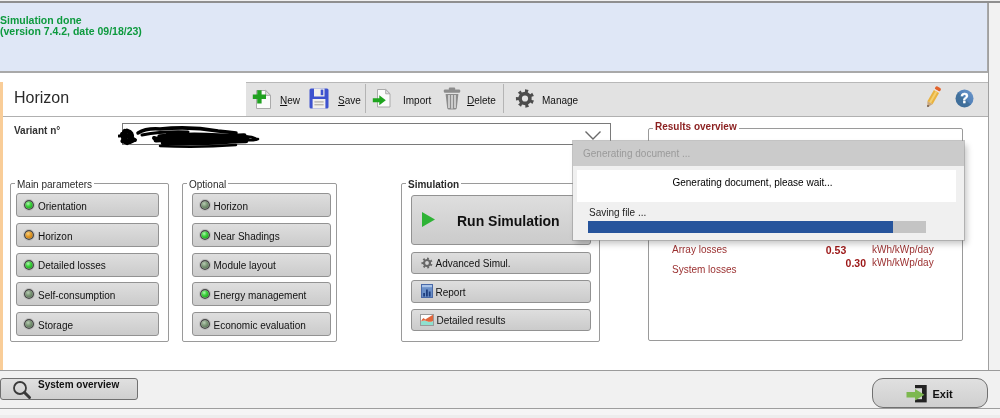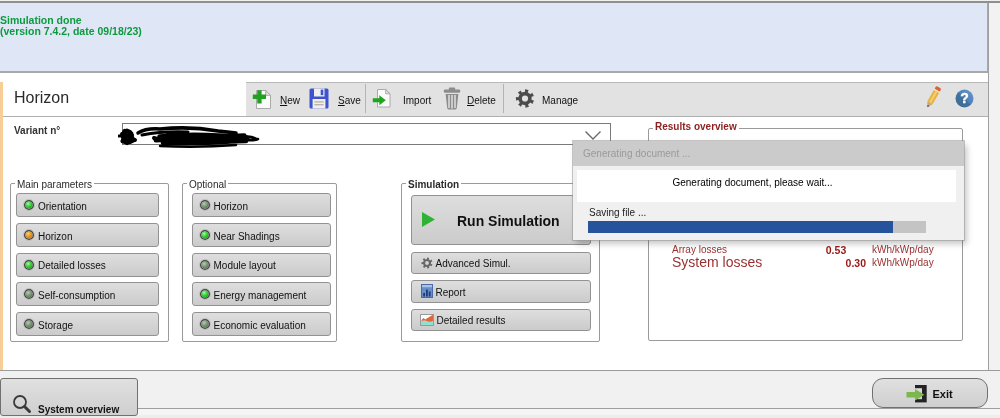--- a/index.html
+++ b/index.html
@@ -150,21 +150,21 @@
   <div class="grplabel">Optional</div>
 </div>
 <div class="grp" style="left:401px;top:183px;width:199px;height:159px">
   <div class="grplabel" style="font-weight:bold">Simulation</div>
 </div>
 <div class="grp" style="left:648px;top:128px;width:315px;height:213px">
   <div class="grplabel" style="font-weight:bold;color:#8b1f1f;top:-8px">Results overview</div>
 </div>
 
 <div class="abs" style="left:672px;top:244.3px;font-size:10px;color:#9b3030">Array losses</div>
-<div class="abs" style="left:672px;top:254px;font-size:14px;color:#9b3030">System losses</div>
+<div class="abs" style="left:672px;top:264px;font-size:10px;color:#9b3030">System losses</div>
 <div class="abs" style="left:806px;top:244px;width:60px;text-align:center;font-weight:bold;font-size:10.5px;color:#9b1515">0.53</div>
 <div class="abs" style="left:806px;top:257px;width:60px;text-align:right;font-weight:bold;font-size:10.5px;color:#9b1515">0.30</div>
 <div class="abs" style="left:872px;top:244.3px;font-size:10px;color:#9b3030">kWh/kWp/day</div>
 <div class="abs" style="left:872px;top:257.3px;font-size:10px;color:#9b3030">kWh/kWp/day</div>
 
 <div class="btn" style="left:16px;top:193px;width:143px;height:24px">
     <svg width="12" height="12" style="margin-left:6px">
       <circle cx="6" cy="6" r="5.5" fill="#e8e8e8" stroke="#a8a8a8" stroke-width="0.6"></circle>
       <circle cx="6" cy="6" r="4.3" fill="none" stroke="#474747" stroke-width="1.5"></circle>
       <circle cx="6" cy="6" r="3.6" fill="url(#gB)"></circle>
@@ -272,21 +272,21 @@
       <path d="M1 7.6 Q2 4.6 3.6 4 L5.2 5.6 L8.4 3.4 L13 0.8 L13 7 Q10 8.6 7 7.2 Q4 5.8 1 7.6 z" fill="#e0663c"></path>
     </svg>
   <span>Detailed results</span>
 </div>
 
 <div class="abs" style="left:0;top:370px;width:1000px;height:1px;background:#9b9b9b"></div>
 <div class="abs" style="left:0;top:371px;width:1000px;height:37px;background:#f1f1f1"></div>
 <div class="abs" style="left:0;top:408px;width:1000px;height:1px;background:#9e9e9e"></div>
 <div class="abs" style="left:0;top:409px;width:1000px;height:6px;background:#f5f5f5"></div>
 <div class="abs" style="left:0;top:415px;width:1000px;height:3px;background:#ededed"></div>
-<div class="abs" style="left:0;top:377.5px;width:138px;height:38px;background:linear-gradient(#e0e0e0,#cfcfcf);border:1px solid #707070;border-radius:3px;display:flex;align-items:flex-end">
+<div class="abs" style="left:0;top:377.5px;width:138px;height:22px;background:linear-gradient(#e0e0e0,#cfcfcf);border:1px solid #707070;border-radius:3px;display:flex;align-items:flex-start">
   <svg width="22" height="22" style="margin-left:10px" viewBox="0 0 22 22">
       <circle cx="9" cy="9" r="6" fill="none" stroke="#3a3a3a" stroke-width="1.8"></circle>
       <line x1="13.5" y1="13.5" x2="18.5" y2="18.5" stroke="#3a3a3a" stroke-width="3" stroke-linecap="round"></line>
     </svg>
   <span style="font-weight:bold;font-size:10px;margin-left:5px;color:#111">System overview</span>
 </div>
 <div class="abs" style="left:871.5px;top:377.5px;width:116px;height:30px;background:linear-gradient(#e0e0e0,#cfcfcf);border:1px solid #707070;border-radius:11px">
   <svg class="abs" style="left:28px;top:4px" width="27" height="22" viewBox="0 0 27 22">
       <rect x="21" y="2" width="4.7" height="17.4" fill="#232323"></rect>
       <rect x="14" y="2" width="7" height="3.2" fill="#232323"></rect>

